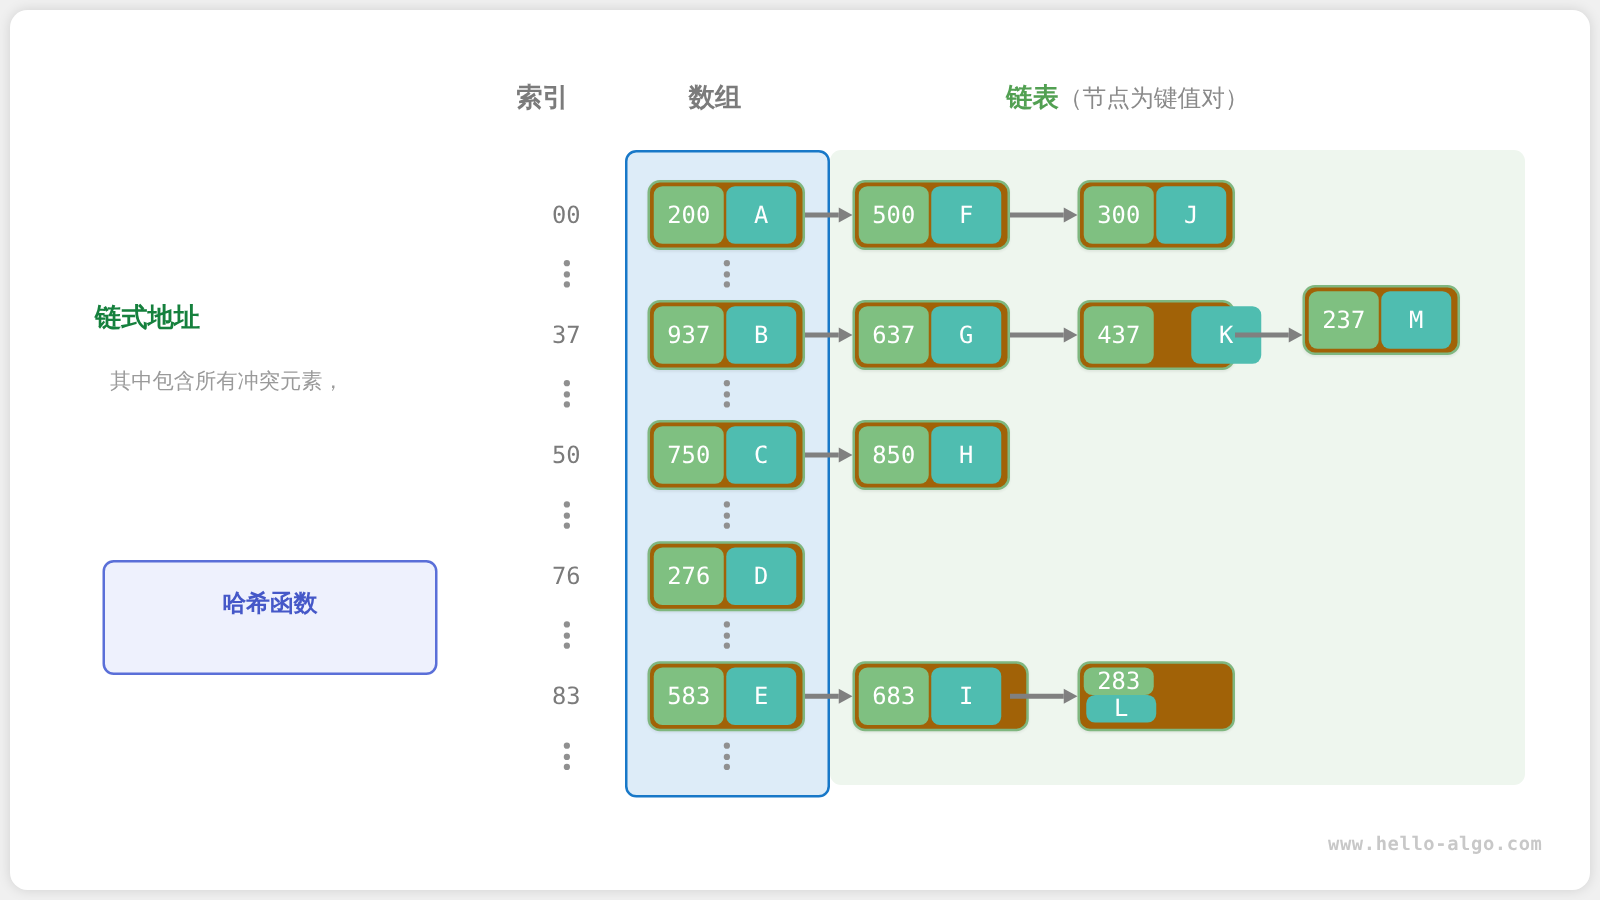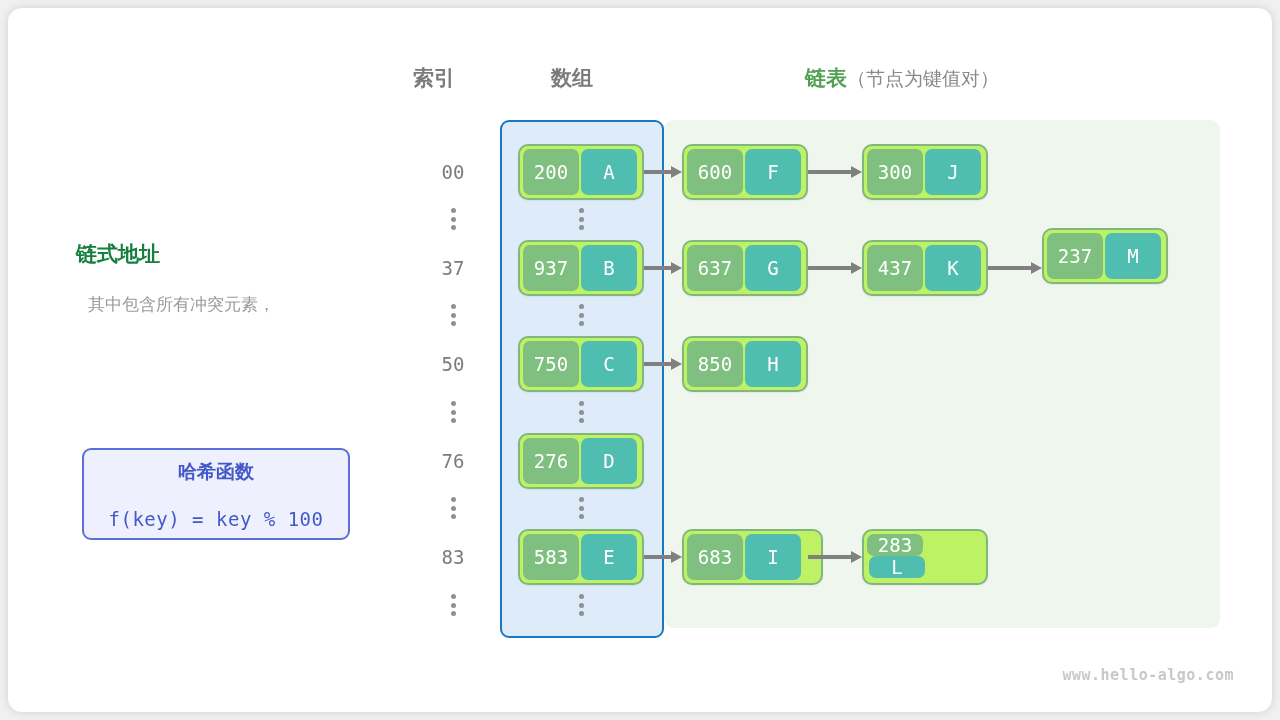--- a/index.html
+++ b/index.html
@@ -122,21 +122,21 @@
     font-size: 19px;
     color: #7b7b7b;
   }
 
   
   .node {
     position: absolute;
     height: 56px;
     border: 2px solid #7fb77f;
     border-radius: 10px;
-    background: #bef264;
+    background: #a16207;
     box-sizing: border-box;
     display: flex;
     padding: 3px;
     box-shadow: 0 1px 2px rgba(0,0,0,0.06);
   }
   .node .key {
     width: 56px;
     background: #7fc081;
     border-radius: 7px;
     color: #ffffff;
@@ -226,35 +226,34 @@
   <div class="col-header" id="hdr-array">数组</div>
   <div class="col-header" id="hdr-list"><span>链表</span><span class="sub">（节点为键值对）</span></div>
 
   <div id="panel-title">链式地址</div>
   <div id="panel-desc">
     <div>其中包含所有冲突元素，</div>
   </div>
 
   <div id="hash-box">
     <div id="hash-title">哈希函数</div>
-    <div id="hash-formula">f(key) = key % 100</div>
   </div>
 
   <div id="rows-layer">
       <div class="idx-label" style="top: 153px;">00</div>
       <div class="node" style="left: 510px; top: 136px; width: 126px;">
         <div class="key">200</div>
         <div class="val">A</div>
       </div>
       <div class="arrow" style="left: 636px; width: 38px; top: 158px;">
         <div class="shaft" style="width: 27px;"></div>
         <div class="head" style="left: 27px;"></div>
       </div>
       <div class="node" style="left: 674px; top: 136px; width: 126px;">
-        <div class="key">600</div>
+        <div class="key">500</div>
         <div class="val">F</div>
       </div>
       <div class="arrow" style="left: 800px; width: 54px; top: 158px;">
         <div class="shaft" style="width: 43px;"></div>
         <div class="head" style="left: 43px;"></div>
       </div>
       <div class="node" style="left: 854px; top: 136px; width: 126px;">
         <div class="key">300</div>
         <div class="val">J</div>
       </div>
@@ -268,21 +267,21 @@
         <div class="head" style="left: 27px;"></div>
       </div>
       <div class="node" style="left: 674px; top: 232px; width: 126px;">
         <div class="key">637</div>
         <div class="val">G</div>
       </div>
       <div class="arrow" style="left: 800px; width: 54px; top: 254px;">
         <div class="shaft" style="width: 43px;"></div>
         <div class="head" style="left: 43px;"></div>
       </div>
-      <div class="node" style="left: 854px; top: 232px; width: 126px;">
+      <div class="node" style="left: 854px; top: 232px; width: 126px; gap: 28px;">
         <div class="key">437</div>
         <div class="val">K</div>
       </div>
       <div class="arrow" style="left: 980px; width: 54px; top: 254px;">
         <div class="shaft" style="width: 43px;"></div>
         <div class="head" style="left: 43px;"></div>
       </div>
       <div class="node" style="left: 1034px; top: 220px; width: 126px;">
         <div class="key">237</div>
         <div class="val">M</div>

